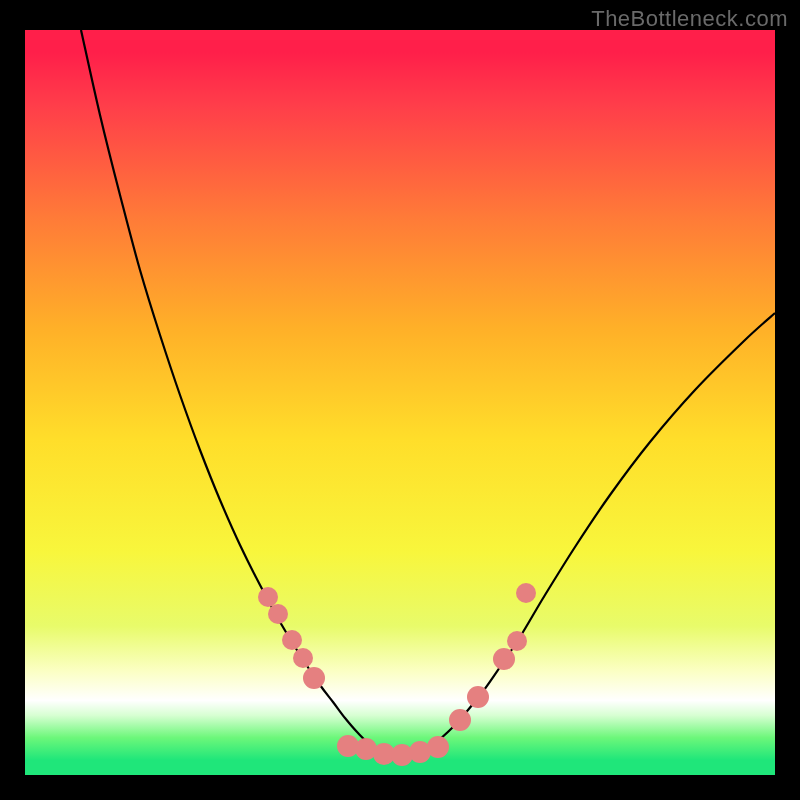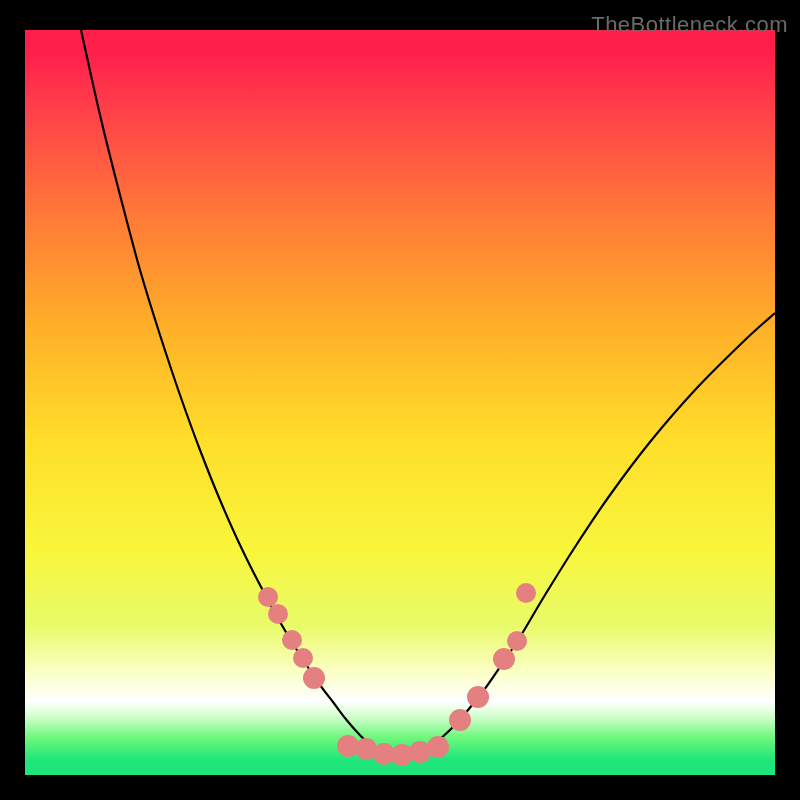--- a/index.html
+++ b/index.html
@@ -16,21 +16,21 @@
   }
   .stage {
     position: absolute;
     top: 0;
     left: 0;
     width: 800px;
     height: 800px;
   }
   .watermark {
     position: absolute;
-    top: 12px;
+    top: 6px;
     right: 12px;
     color: #6a6a6a;
     font-size: 22px;
     letter-spacing: 0.5px;
     font-weight: 500;
   }
 </style>
 </head>
 <body>
 

